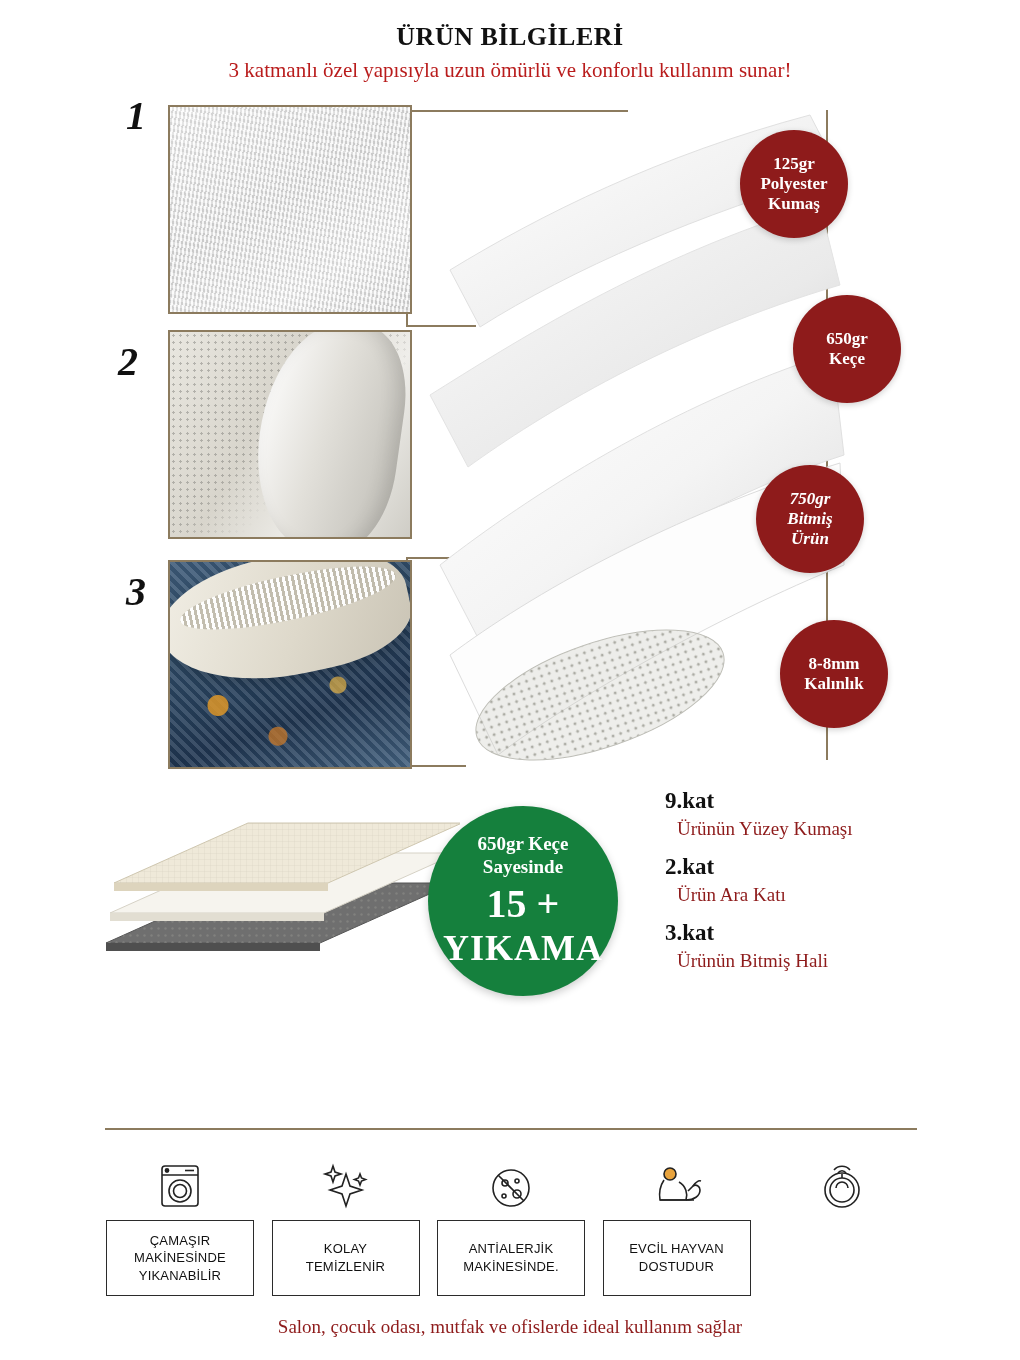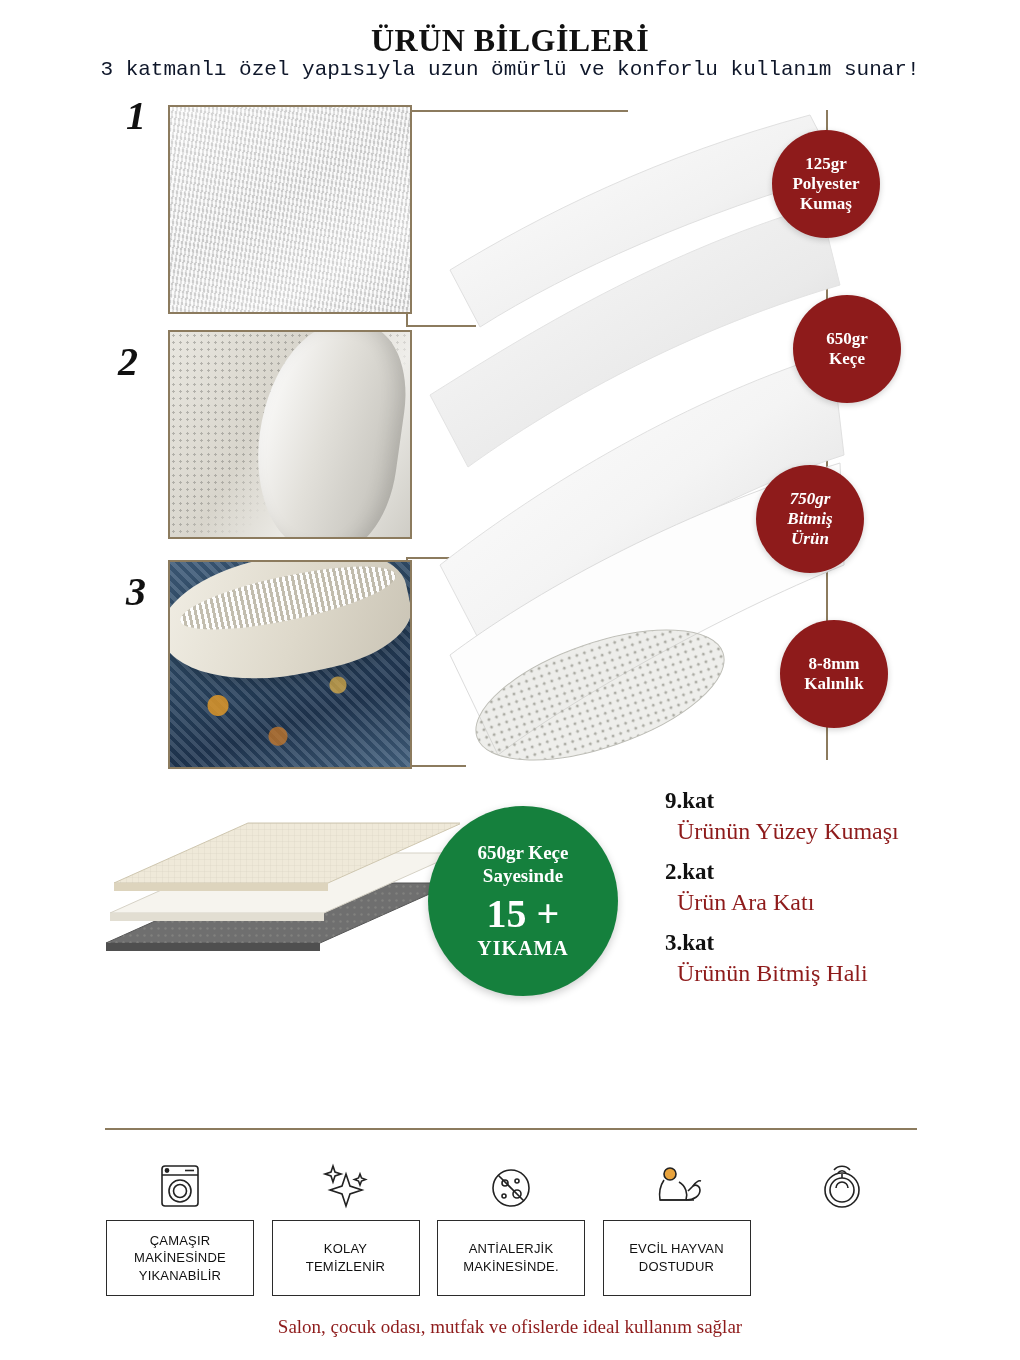--- a/index.html
+++ b/index.html
@@ -6,25 +6,25 @@
   body{
     width:1020px;height:1360px;background:#ffffff;
     font-family:"Liberation Serif", serif;
     color:#1a1a1a;position:relative;overflow:hidden;
   }
   .page{position:relative;width:1020px;height:1360px;}
 
   
   .title{
     position:absolute;left:0;top:22px;width:1020px;text-align:center;
-    font-size:32px;font-weight:bold;letter-spacing:.5px;color:#111;
+    font-size:26px;font-weight:bold;letter-spacing:.5px;color:#111;
   }
   .subtitle{
     position:absolute;left:0;top:58px;width:1020px;text-align:center;
-    font-size:21px;color:#0f172a;font-family:Liberation Mono, monospace;
+    font-size:21px;color:#b91c1c;
   }
 
   
   .numbox{position:absolute;width:240px;height:205px;border:2px solid #8c7b5e;overflow:hidden;}
   .num{
     position:absolute;font-size:40px;font-style:italic;font-weight:bold;color:#111;
     font-family:"Liberation Serif", serif;
   }
   .connector{position:absolute;background:#8c7b5e;}
 
@@ -95,25 +95,25 @@
   
   .stack{position:absolute;left:100px;top:815px;width:360px;height:180px;}
   .bigbadge{
     position:absolute;left:428px;top:806px;width:190px;height:190px;border-radius:50%;
     background:#15803d;color:#fff;display:flex;flex-direction:column;
     align-items:center;justify-content:center;text-align:center;
     box-shadow:0 3px 8px rgba(0,0,0,.2);
   }
   .bigbadge .l1{font-size:19px;font-weight:bold;line-height:1.2;}
   .bigbadge .l2{font-size:40px;font-weight:bold;margin-top:2px;}
-  .bigbadge .l3{font-size:20px;font-weight:bold;letter-spacing:1px;}
+  .bigbadge .l3{font-size:36px;font-weight:bold;letter-spacing:1px;}
 
   .katlist{position:absolute;left:665px;top:786px;width:340px;}
   .kat{font-size:23px;font-weight:bold;color:#111;margin-top:2px;}
-  .katdesc{font-size:24px;color:#8e1b1b;margin:4px 0 14px 12px;}
+  .katdesc{font-size:19px;color:#8e1b1b;margin:4px 0 14px 12px;}
 
   
   .hr{position:absolute;left:105px;top:1128px;width:812px;height:2px;background:#8c7b5e;}
   .features{position:absolute;left:105px;top:1148px;width:812px;display:flex;justify-content:space-between;}
   .feature{width:150px;display:flex;flex-direction:column;align-items:center;}
   .fic{height:66px;display:flex;align-items:flex-end;justify-content:center;}
   .fbox{
     border:1px solid #2b2b2b;width:146px;height:74px;margin-top:6px;
     display:flex;align-items:center;justify-content:center;text-align:center;
     font-family:"Liberation Sans", sans-serif;font-size:13px;line-height:1.35;color:#111;
@@ -183,21 +183,21 @@
       <path d="M10 300 C 90 250, 230 160, 400 110 L 420 190 C 250 240, 120 320, 48 372 Z" fill="url(#sh2)" stroke="#e3e3e3"></path>
 
       <path d="M20 470 C 110 400, 250 310, 412 258 L 424 360 C 270 410, 140 500, 70 566 Z" fill="url(#sh3)" stroke="#e0e0e0"></path>
 
       <path d="M30 560 C 110 500, 250 420, 420 368 L 424 470 C 300 520, 150 605, 78 660 Z" fill="#fdfdfd" stroke="#dcdcdc"></path>
       <ellipse cx="180" cy="600" rx="130" ry="52" transform="rotate(-19 180 600)" fill="url(#dots)" stroke="#bdbdb6"></ellipse>
       <ellipse cx="180" cy="600" rx="130" ry="52" transform="rotate(-19 180 600)" fill="rgba(205,205,198,.35)"></ellipse>
     </svg>
   </div>
 
-  <div class="badge small" style="left:772px;top:130px;">
+  <div class="badge small" style="left:740px;top:130px;">
     <div>
       <span>125gr</span><br>
       <span>Polyester</span><br>
       <span>Kumaş</span>
     </div>
   </div>
 
   <div class="badge small" style="left:793px;top:295px;">
     <div>
       <span>650gr</span><br>

